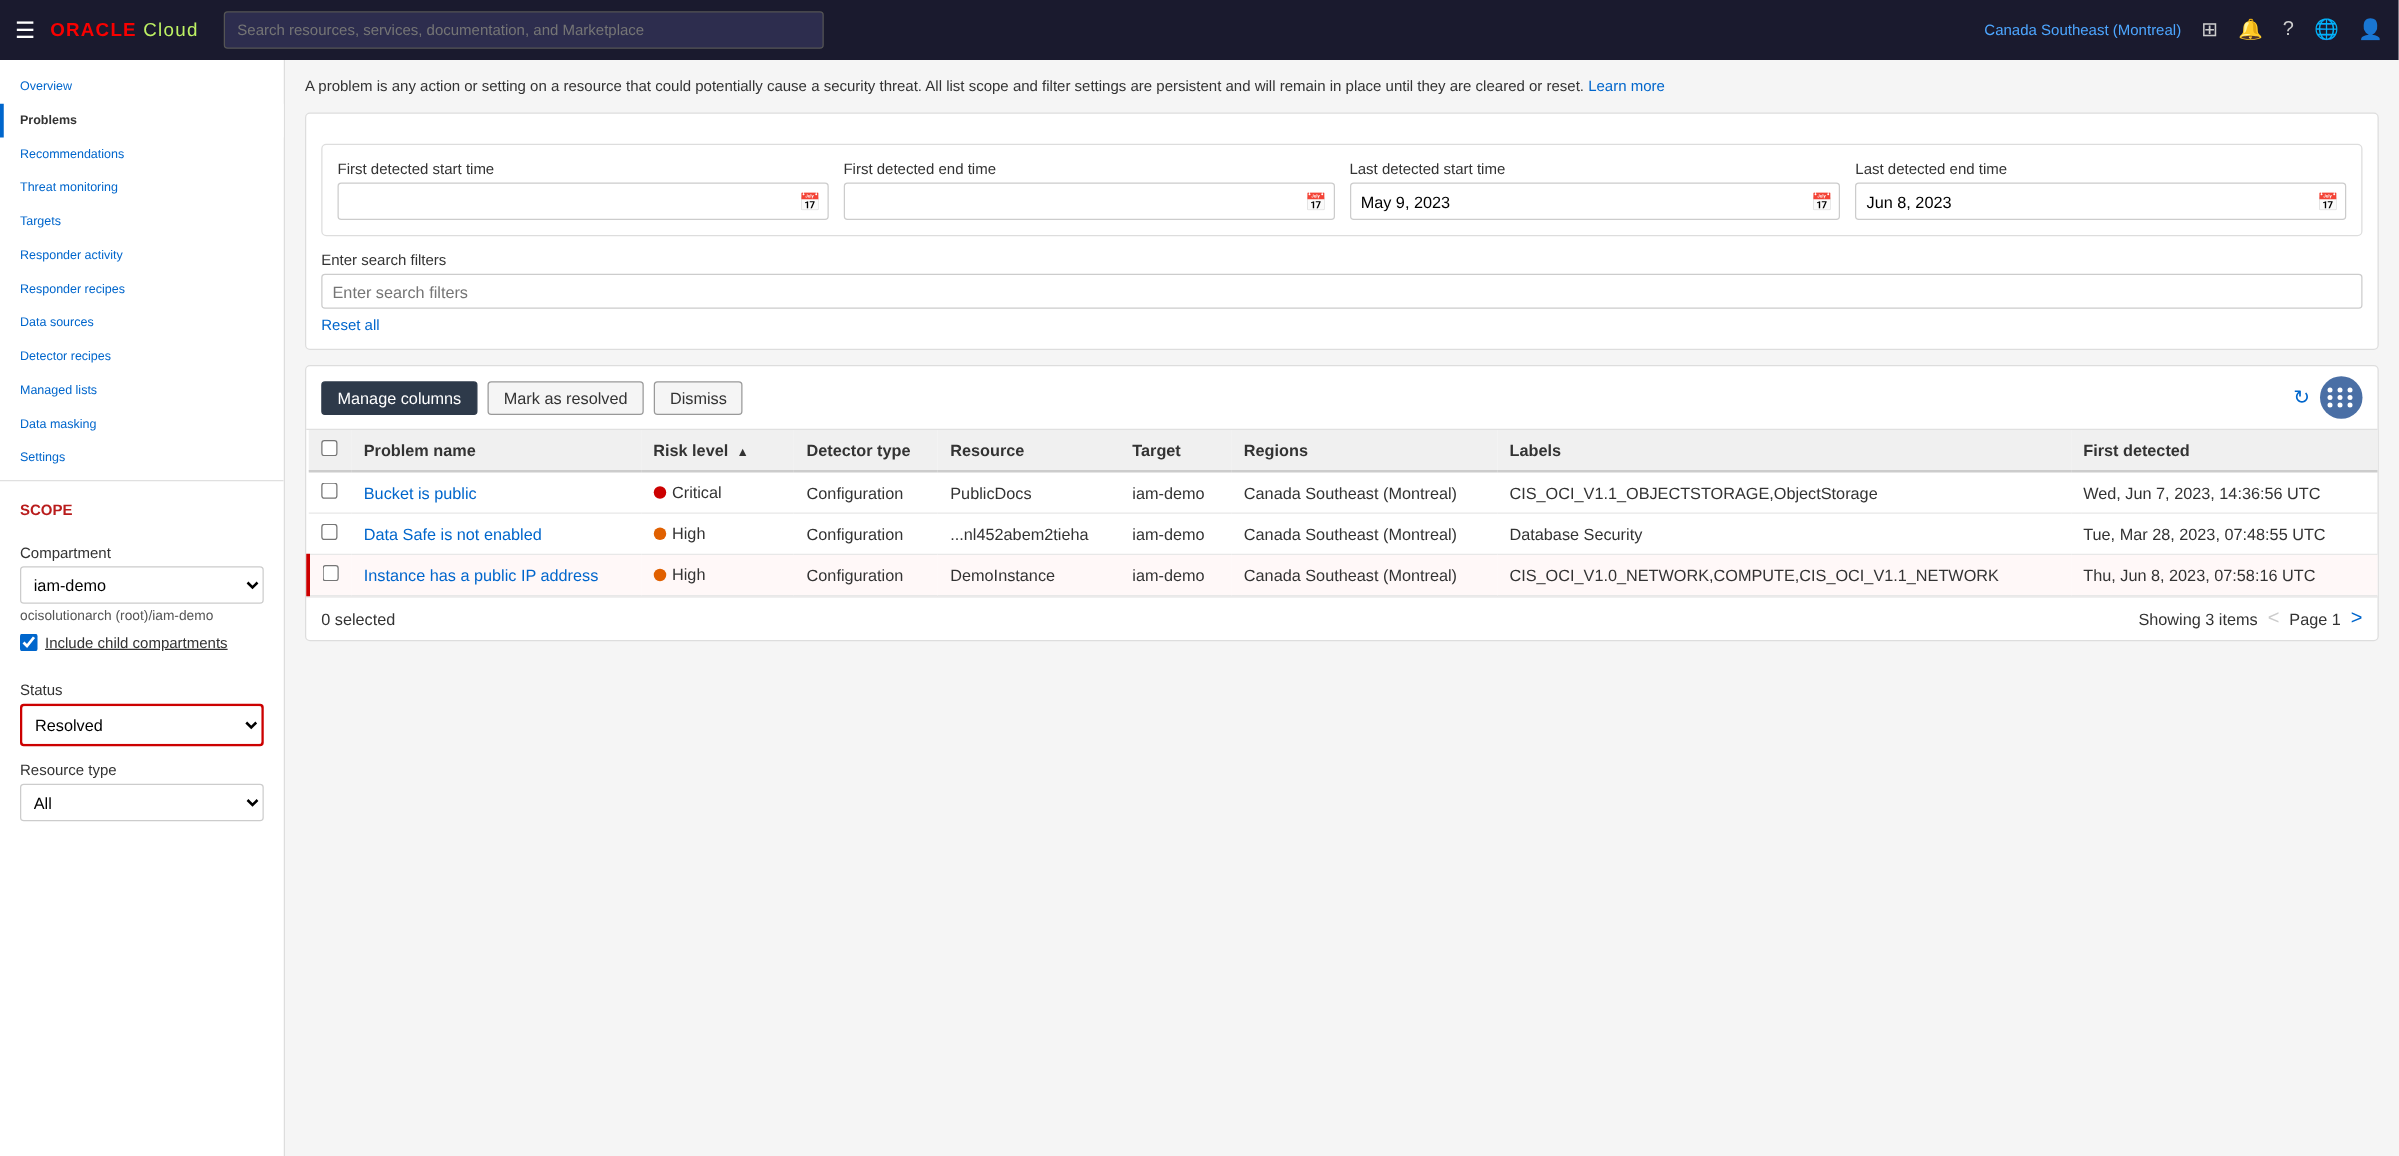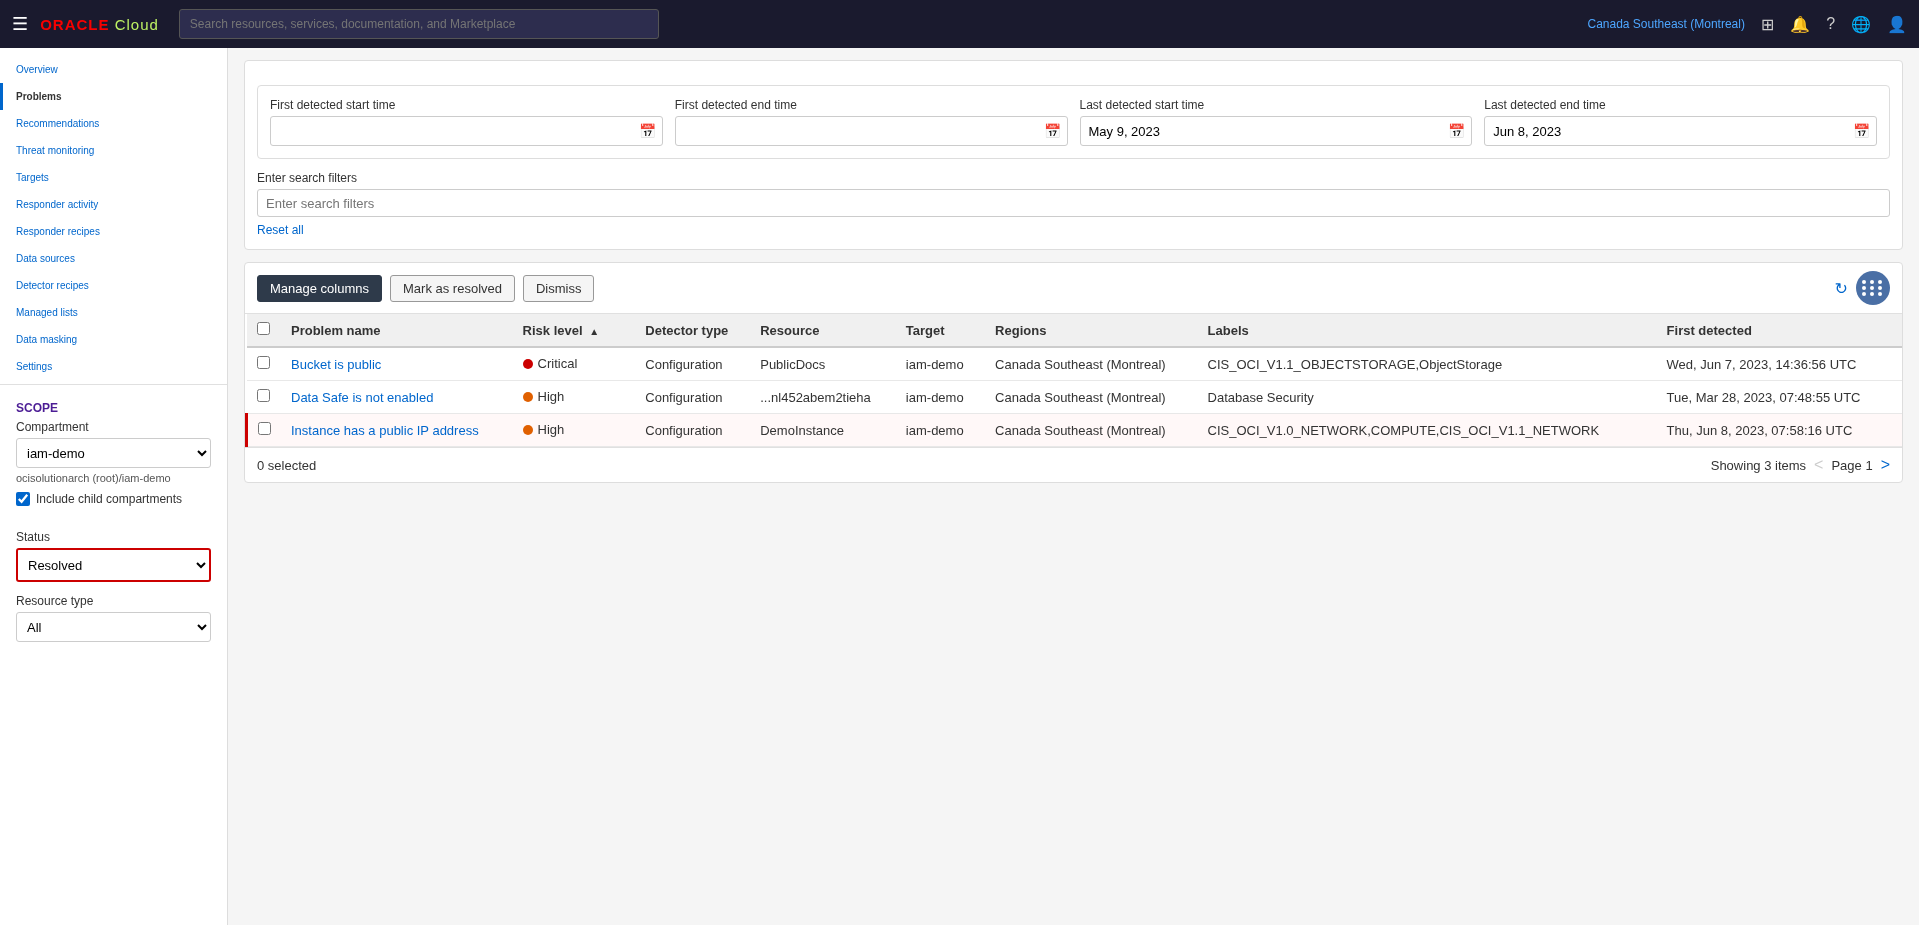--- a/index.html
+++ b/index.html
@@ -54,33 +54,33 @@
       color: #333;
       font-weight: bold;
       background: #fff;
       border-left: 3px solid #0066cc;
       padding-left: 13px;
     }
     .sidebar-divider { border: none; border-top: 1px solid #e0e0e0; margin: 4px 0; }
 
     
     .scope-section { padding: 12px 16px; }
-    .scope-title { font-size: 12px; font-weight: bold; color: #4c1d95; margin-bottom: 5px; text-transform: uppercase; }
+    .scope-title { font-size: 12px; font-weight: bold; color: #b91c1c; margin-bottom: 20px; text-transform: uppercase; }
     .scope-label { font-size: 12px; color: #333; margin-bottom: 4px; }
     .scope-select {
       width: 100%;
       height: 30px;
       border: 1px solid #ccc;
       border-radius: 3px;
       padding: 0 6px;
       font-size: 13px;
       background: #fff;
     }
     .scope-path { font-size: 11px; color: #555; margin-top: 4px; margin-bottom: 8px; }
-    .checkbox-row { display: flex; align-items: center; gap: 6px; margin-bottom: 12px; }
+    .checkbox-row { display: flex; align-items: center; gap: 6px; margin-bottom: 12px; text-decoration: underline; }
     .checkbox-row input[type=checkbox] { width: 14px; height: 14px; accent-color: #0066cc; }
     .checkbox-row label { font-size: 12px; color: #333; }
 
     .status-section { padding: 0 16px 12px; }
     .status-label { font-size: 12px; color: #333; margin-bottom: 4px; }
     .status-select-wrapper {
       border: 2px solid #c00;
       border-radius: 3px;
     }
     .status-select {
@@ -344,20 +344,24 @@
     <div class="resource-section">
       <div class="resource-label">Resource type</div>
       <select class="resource-select">
         <option>All</option>
       </select>
     </div>
   </div>
 
   <div class="main-content">
 
+    <div class="info-bar">
+      <span>A problem is any action or setting on a resource that could potentially cause a security threat. All list scope and filter settings are persistent and will remain in place until they are cleared or reset.</span>
+      <a href="#">Learn more</a>
+    </div>
 
     <div class="filter-wrapper">
       <div class="filter-grid">
         <div class="filter-group">
           <label>First detected start time</label>
           <div class="date-input-with-icon">
             <input type="text" style="width: 100%; height: 30px; border: 1px solid rgb(204, 204, 204); border-radius: 3px; padding: 0px 30px 0px 8px; font-size: 13px;" value="">
             <span class="date-icon">📅</span>
           </div>
         </div>

